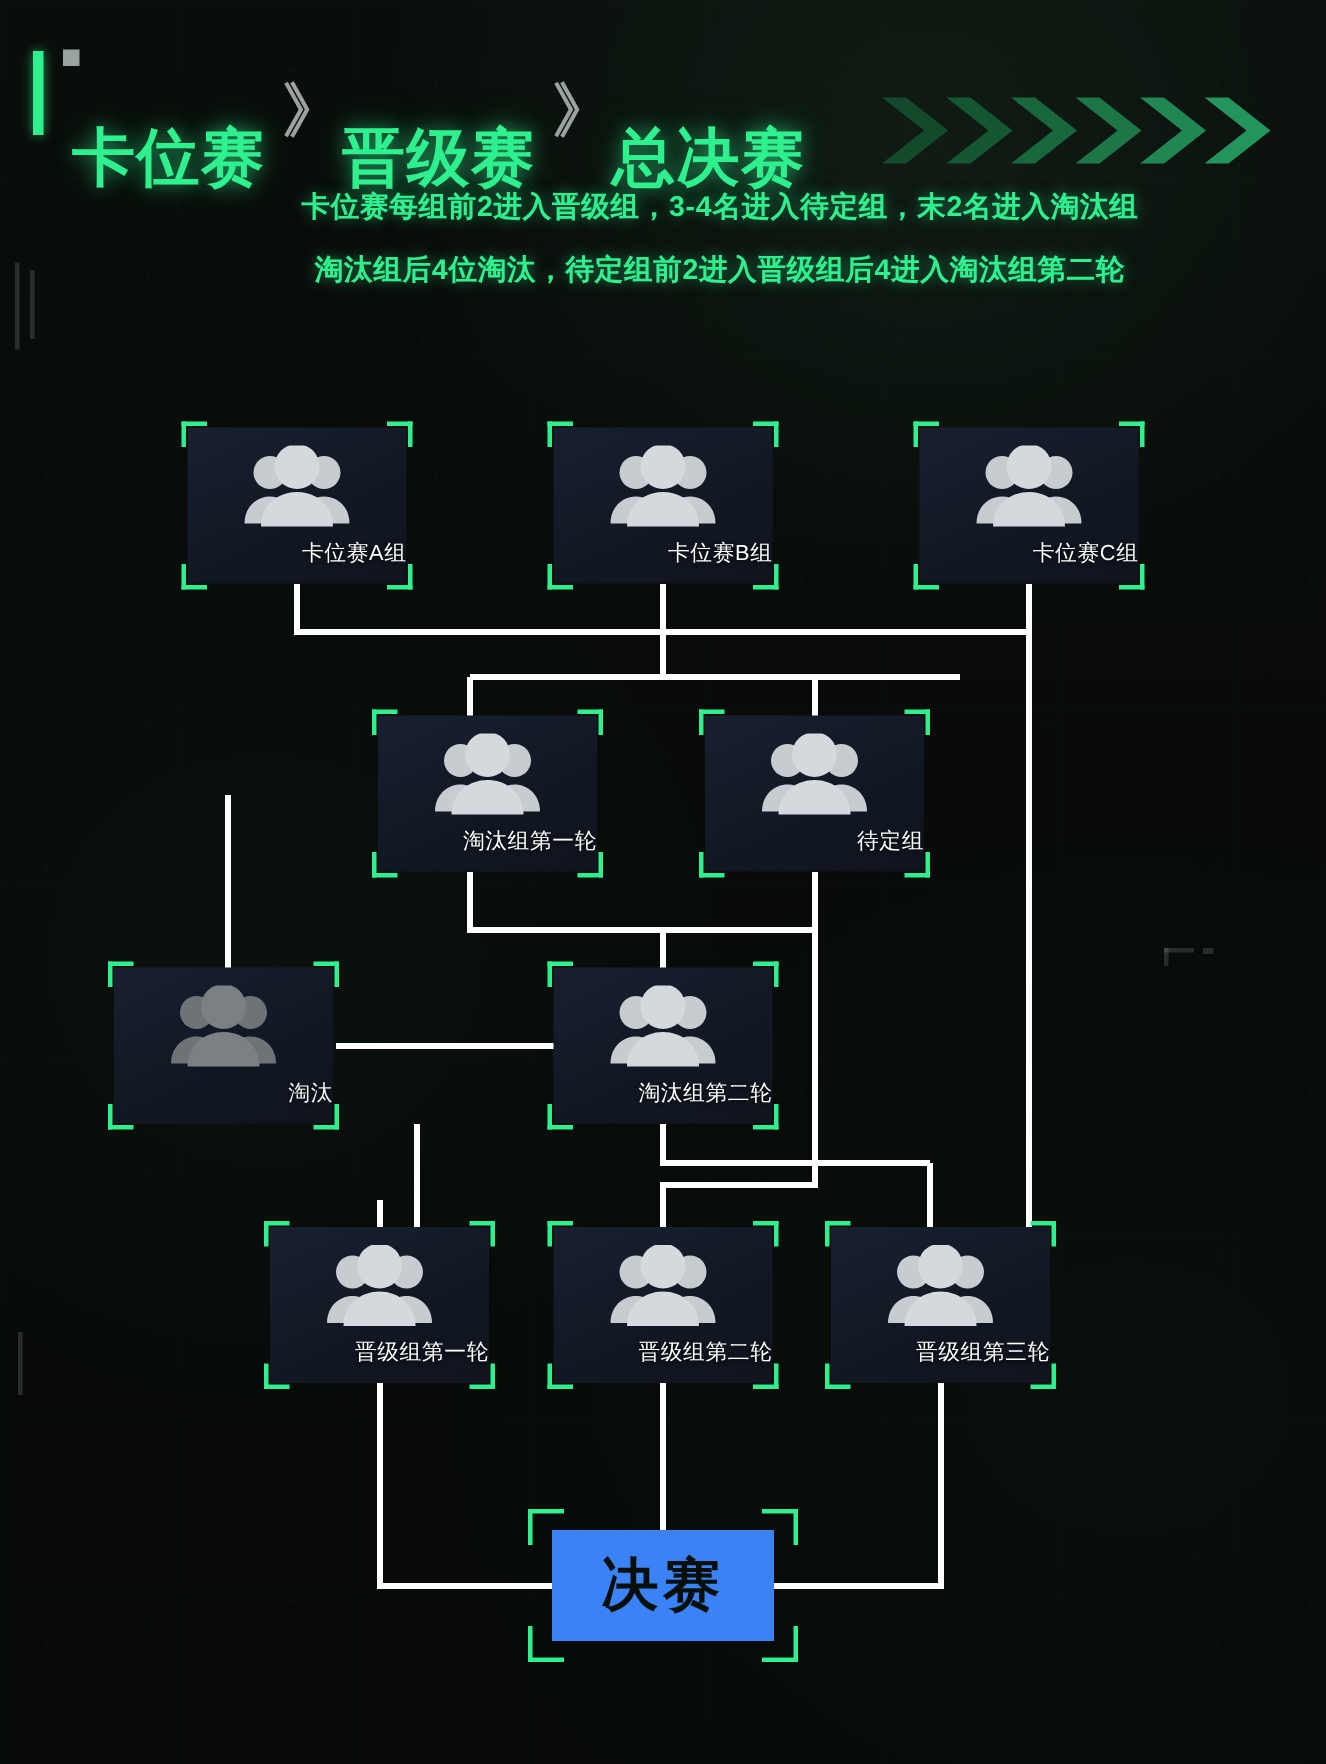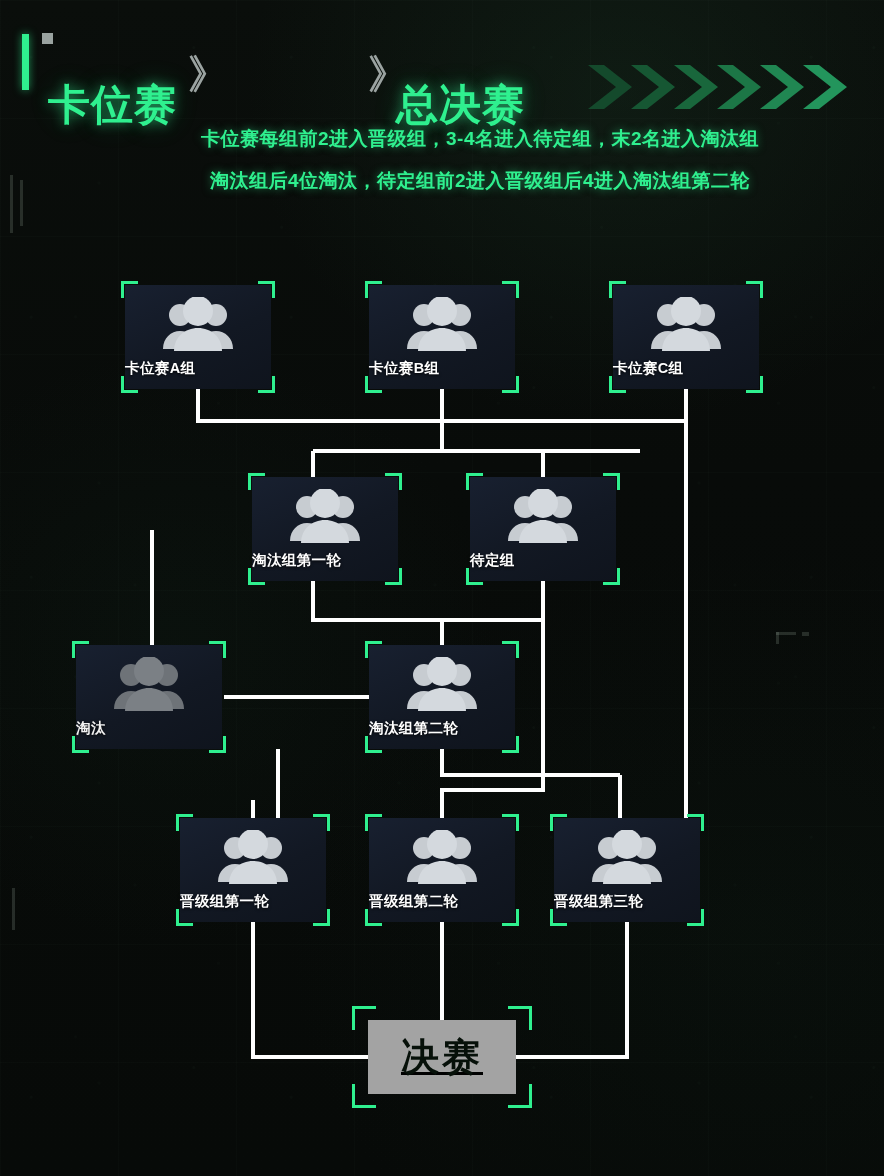--- a/index.html
+++ b/index.html
@@ -75,36 +75,36 @@
   #bracket{ position:absolute; left:0; top:0; width:884px; height:1176px; }
   #connectors{ position:absolute; left:0; top:0; width:884px; height:1176px; }
 
   .node{
     position:absolute; width:146px; height:104px;
     background:linear-gradient(155deg,#182030 0%,#121823 55%,#0f141d 100%);
     display:flex; flex-direction:column; align-items:center; justify-content:flex-start;
   }
   .node .ic{ margin-top:12px; }
   .node .lbl{
-    position:absolute; bottom:11px; left:0; width:100%; text-align:left;
-    font-size:14.5px; font-weight:bold; color:#ffffff; letter-spacing:.4px;
+    position:absolute; bottom:11px; left:0; width:100%; text-align:right;
+    font-size:14.5px; font-weight:normal; color:#ffffff; letter-spacing:.4px;
     white-space:nowrap; text-shadow:0 1px 3px rgba(0,0,0,.9);
   }
   .node.dim .lbl{ color:#f2f2f2; }
 
   .corner{ position:absolute; width:17px; height:17px; pointer-events:none; }
   .corner.tl{ left:-4px; top:-4px; border-left:3px solid #2ff08f; border-top:3px solid #2ff08f; }
   .corner.tr{ right:-4px; top:-4px; border-right:3px solid #2ff08f; border-top:3px solid #2ff08f; }
   .corner.bl{ left:-4px; bottom:-4px; border-left:3px solid #2ff08f; border-bottom:3px solid #2ff08f; }
   .corner.br{ right:-4px; bottom:-4px; border-right:3px solid #2ff08f; border-bottom:3px solid #2ff08f; }
 
   
   #final-node{
     position:absolute; left:368px; top:1020px; width:148px; height:74px;
-    background:#a3a3a3; display:flex; align-items:center; justify-content:center;text-decoration:underline;
+    background:#3b82f6; display:flex; align-items:center; justify-content:center;
   }
   #final-node .fin-lbl{
     font-size:38px; font-weight:bold; color:#061009; letter-spacing:3px; line-height:1;
   }
   #final-frame{ position:absolute; left:352px; top:1006px; width:180px; height:102px; }
   #final-frame .corner{ width:24px; height:24px; }
   #final-frame .corner.tl{ left:0; top:0; }
   #final-frame .corner.tr{ right:0; top:0; }
   #final-frame .corner.bl{ left:0; bottom:0; }
   #final-frame .corner.br{ right:0; bottom:0; }
@@ -122,22 +122,23 @@
 <div class="deco-tick" style="left:776px;top:632px;width:20px;height:3px;"></div>
 <div class="deco-tick" style="left:776px;top:632px;width:3px;height:12px;"></div>
 <div class="deco-tick" style="left:802px;top:632px;width:7px;height:4px;"></div>
 
 <div id="header">
   <div id="title-bar"></div>
   <div id="title-accent-sq"></div>
 
   <div class="title-word" style="left:48px;">卡位赛</div>
   <div class="title-sep" style="left:188px;">》</div>
+  <div class="title-word" style="left:228px;">晋级赛</div>
   <div class="title-sep" style="left:368px;">》</div>
-  <div class="title-word" style="left:396px;">总决赛</div>
+  <div class="title-word" style="left:408px;">总决赛</div>
 
   <svg class="trail-chevron" style="left:586px;" width="48" height="46" viewBox="0 0 48 46">
       <path d="M2 1 L30 23 L2 45 L18 45 L46 23 L18 1 Z" fill="#14past" style="fill:#144a2c"></path>
     </svg>
   <svg class="trail-chevron" style="left:629px;" width="48" height="46" viewBox="0 0 48 46">
       <path d="M2 1 L30 23 L2 45 L18 45 L46 23 L18 1 Z" fill="#165733"></path>
     </svg>
   <svg class="trail-chevron" style="left:672px;" width="48" height="46" viewBox="0 0 48 46">
       <path d="M2 1 L30 23 L2 45 L18 45 L46 23 L18 1 Z" fill="#19673c"></path>
     </svg>

